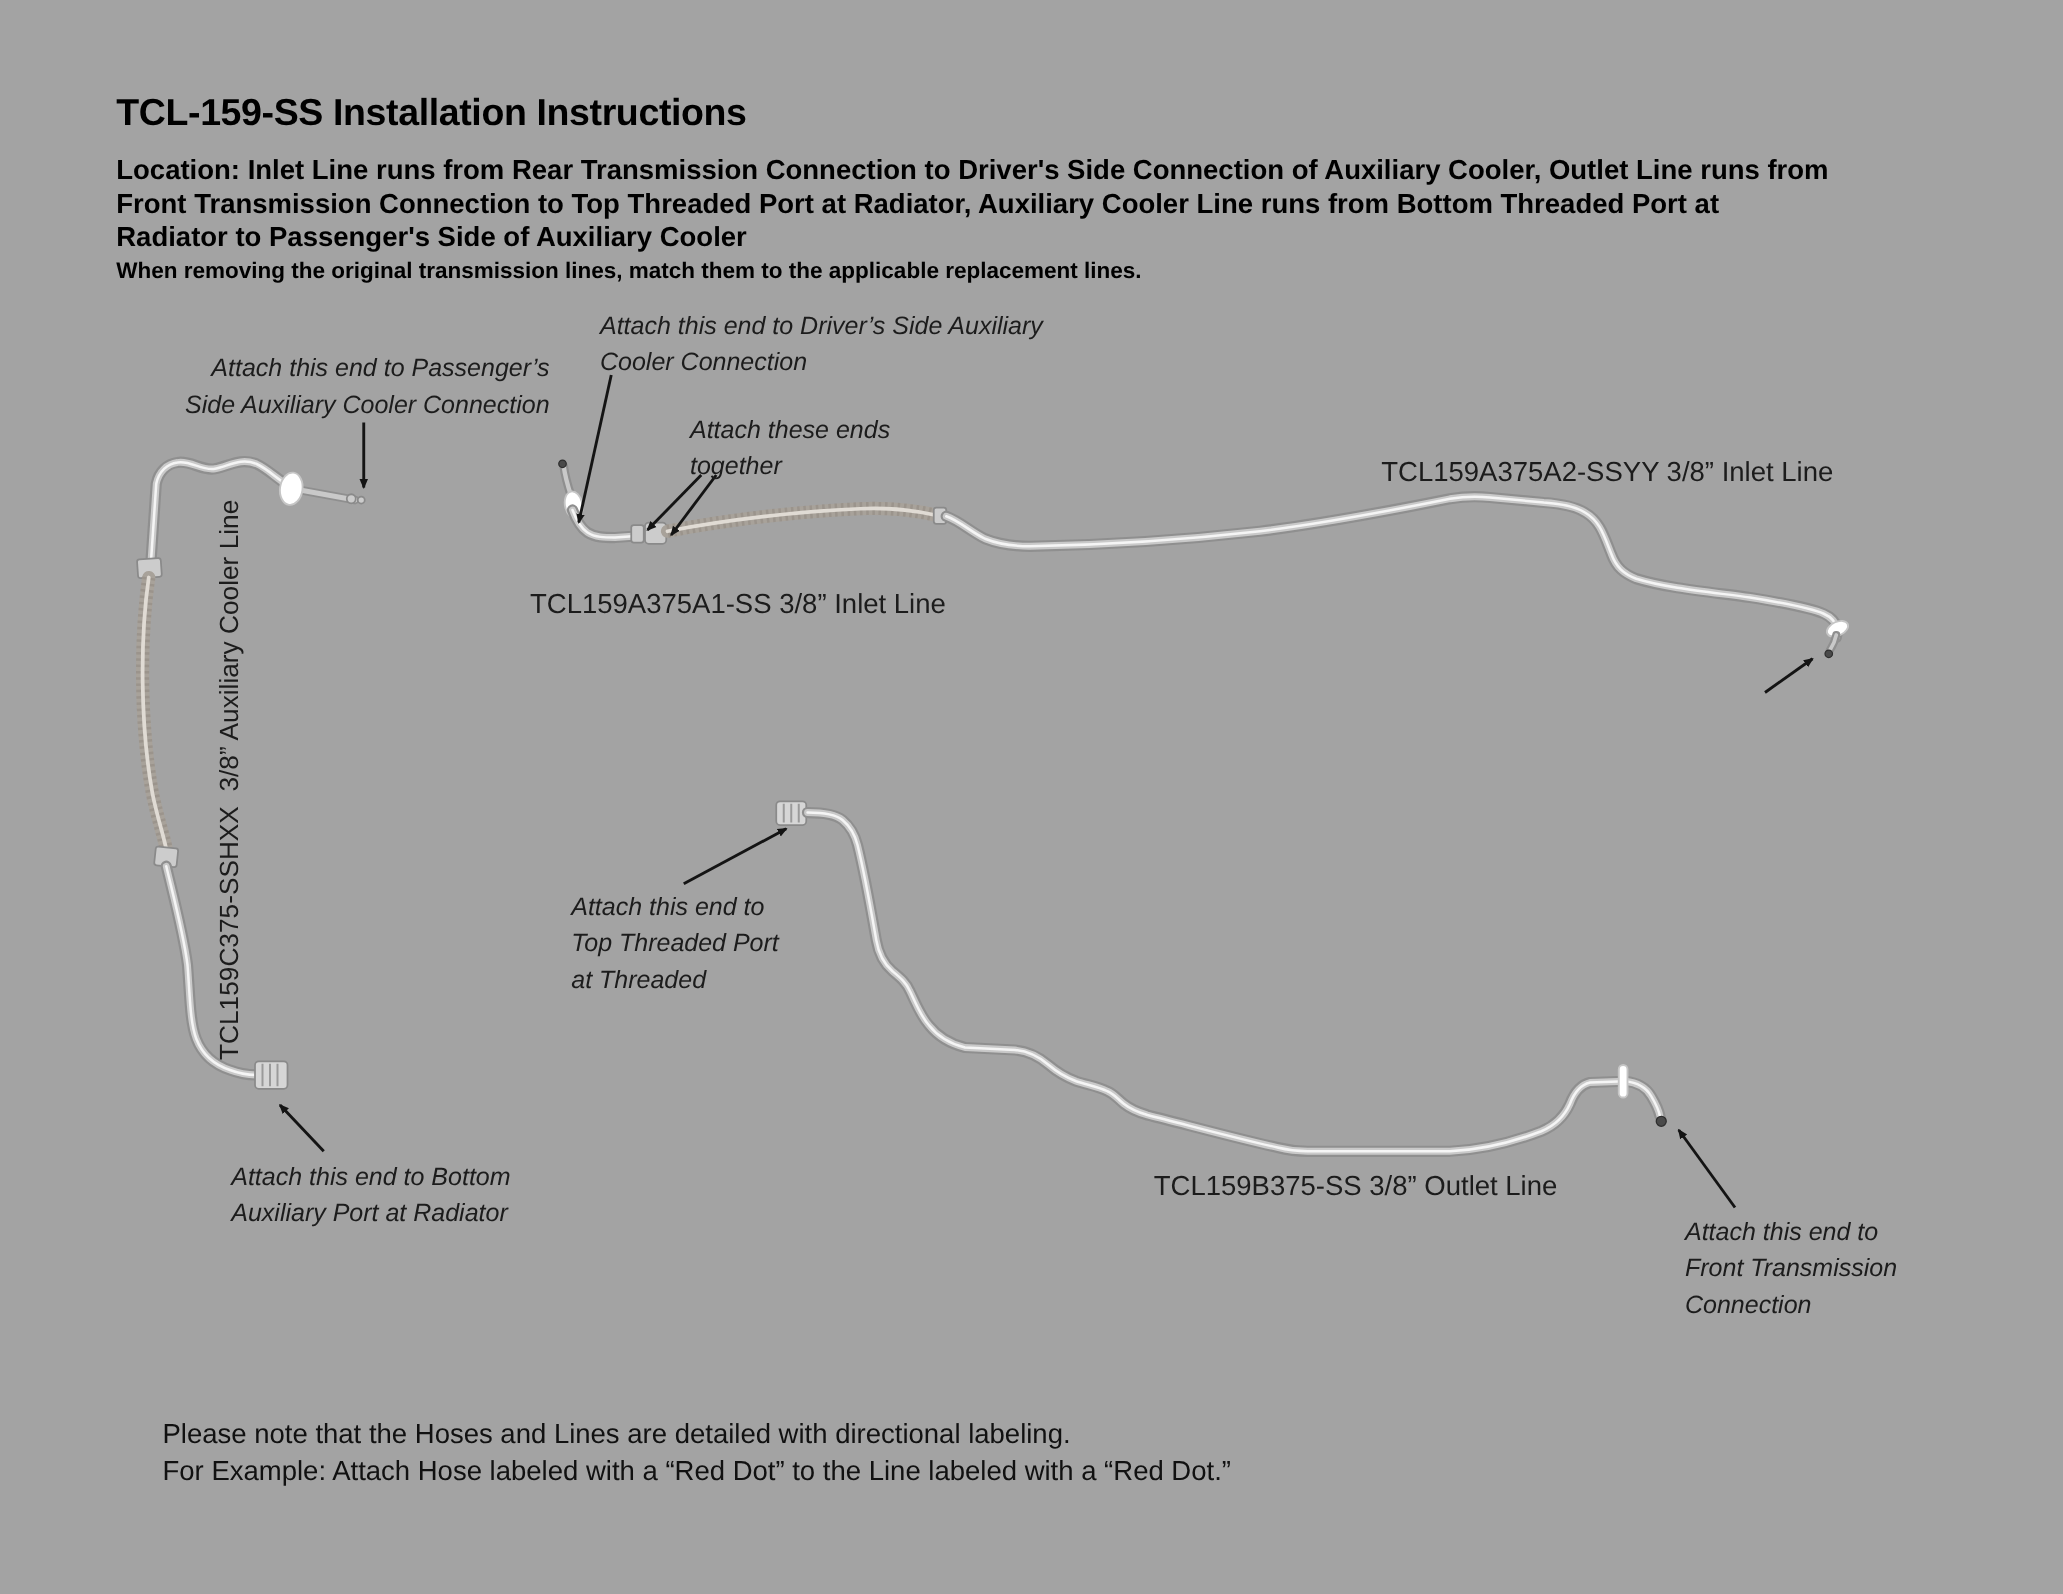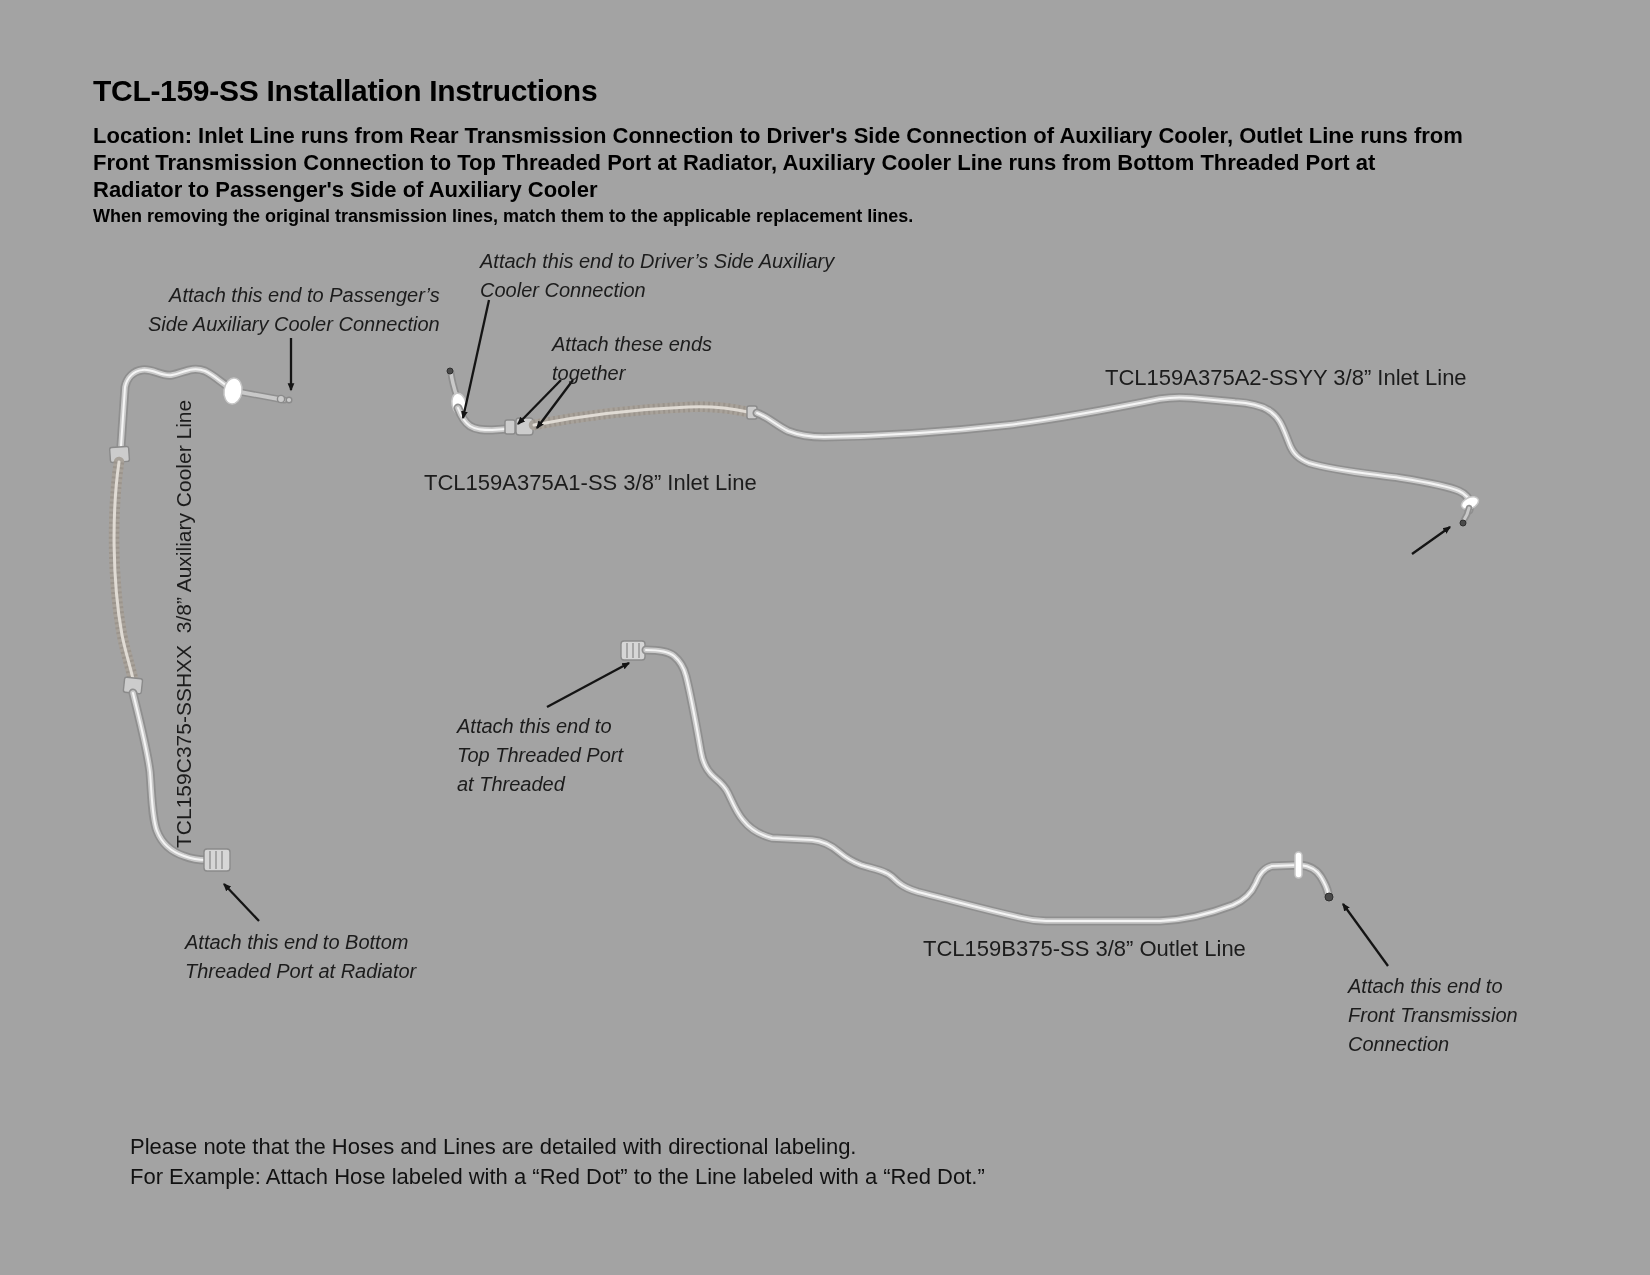--- a/index.html
+++ b/index.html
@@ -159,21 +159,21 @@
 
 
   <div class="callout" style="left:457px; top:712px;">
     <div>Attach this end to</div>
     <div>Top Threaded Port</div>
     <div>at Threaded</div>
   </div>
 
   <div class="callout" style="left:185px; top:928px;">
     <div>Attach this end to Bottom</div>
-    <div>Threaded Port at Radiator</div>
+    <div>Auxiliary Port at Radiator</div>
   </div>
 
   <div class="callout" style="left:1348px; top:972px;">
     <div>Attach this end to</div>
     <div>Front Transmission</div>
     <div>Connection</div>
   </div>
 
   <div class="part-label" style="left:1079px; top:365px;margin-left:26px;">TCL159A375A2-SSYY 3/8” Inlet Line</div>
   <div class="part-label" style="left:424px; top:470px;">TCL159A375A1-SS 3/8” Inlet Line</div>

